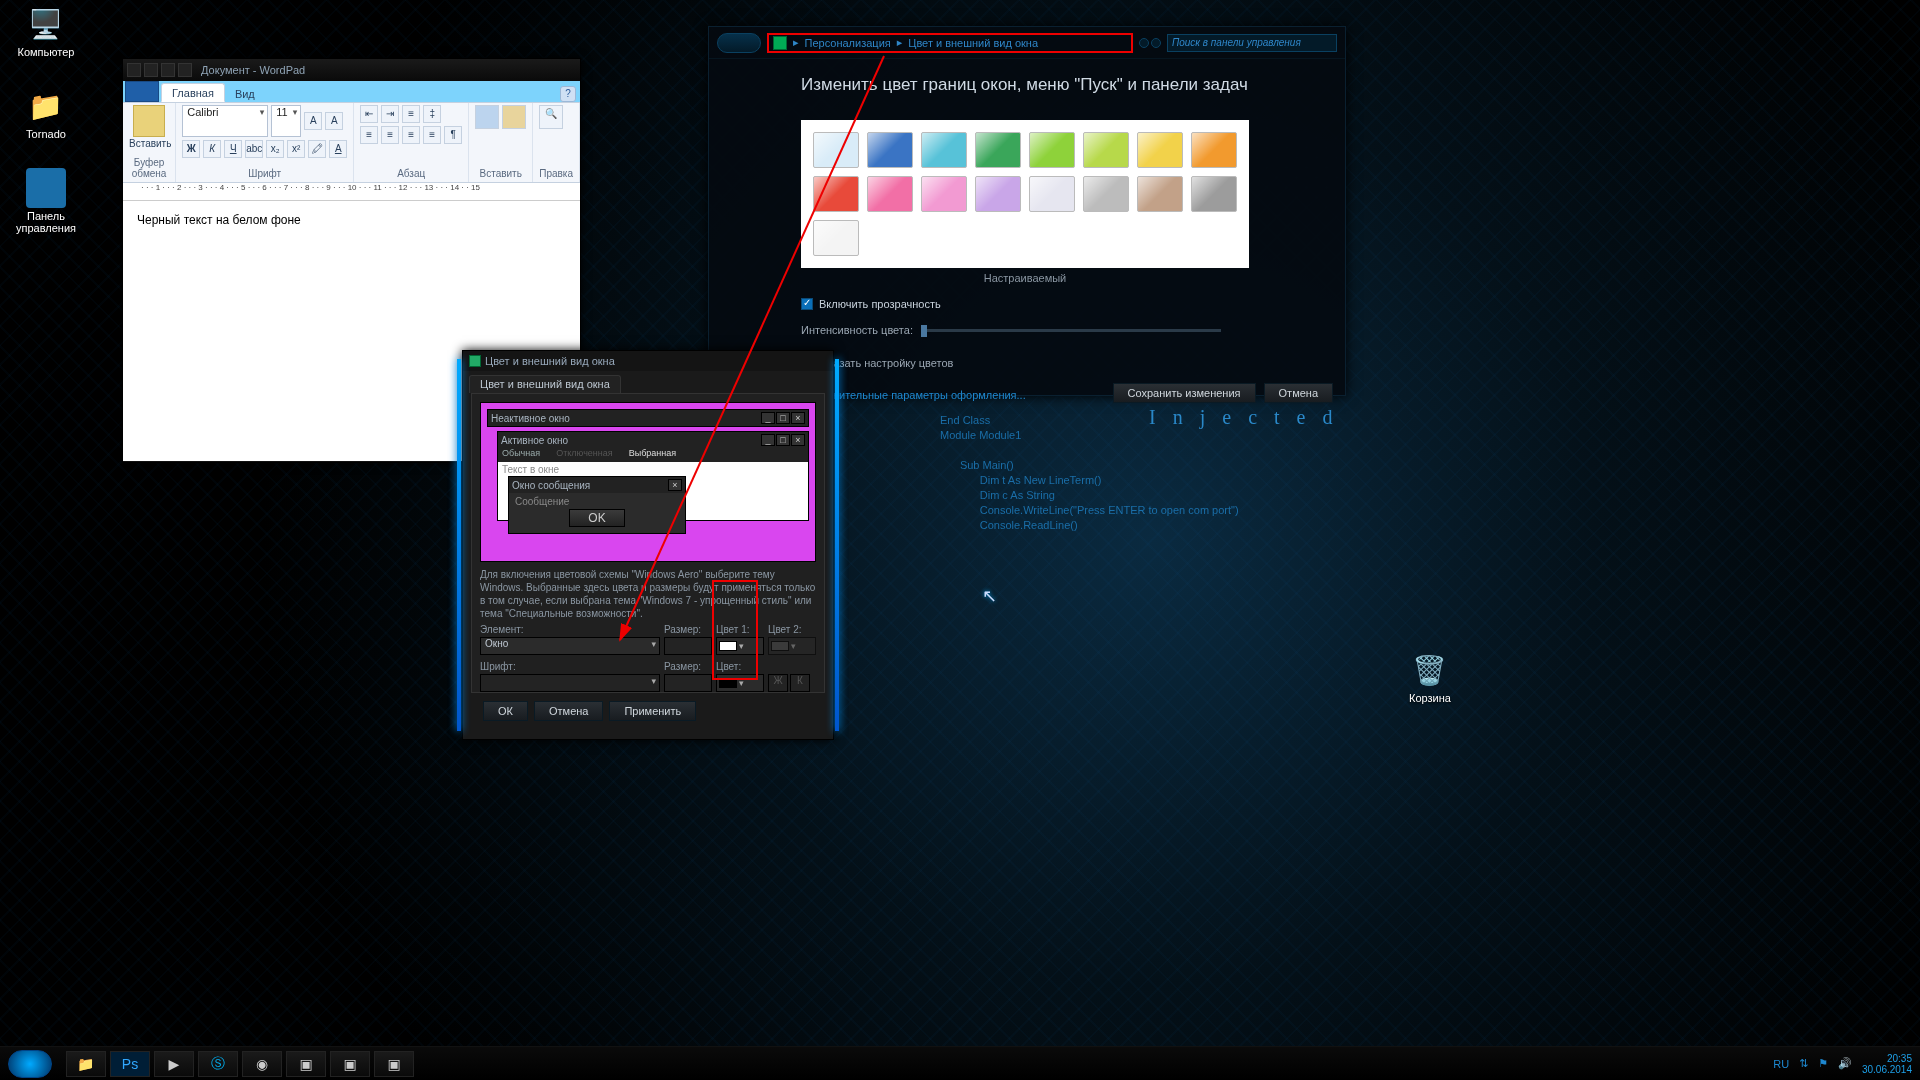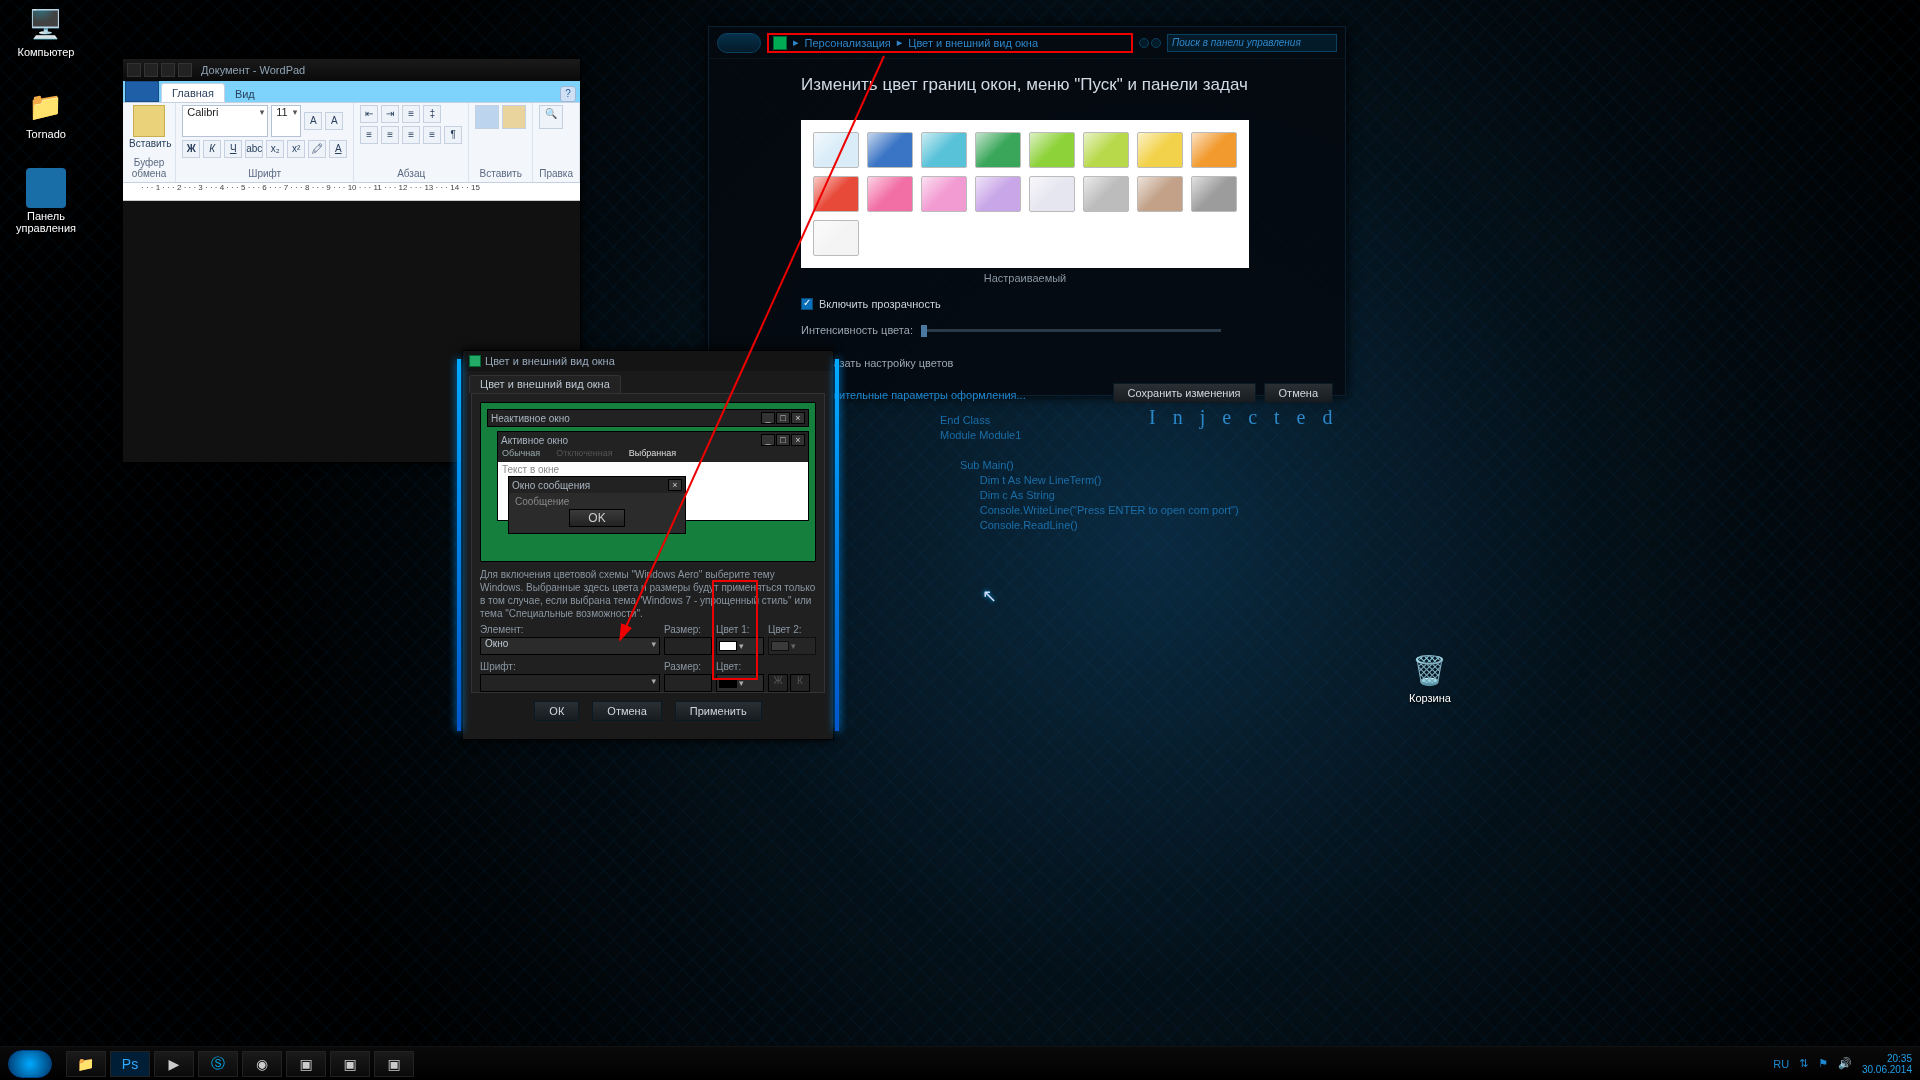--- a/index.html
+++ b/index.html
@@ -81,21 +81,21 @@
 
 
 .appdlg{ position:absolute; left:462px; top:350px; width:372px; height:390px; background:#1a1a1a; border:1px solid #000; box-shadow:0 0 10px #000;}
 .appdlg::before,.appdlg::after{ content:""; position:absolute; width:4px; top:8px; bottom:8px; background:linear-gradient(#0af,#05c); box-shadow:0 0 8px #09f;}
 .appdlg::before{ left:-6px;} .appdlg::after{ right:-6px;}
 .appdlg .titlebar{ height:20px; display:flex; align-items:center; padding:0 6px; color:#97a8ba; font-size:11px; background:#141414; gap:4px;}
 .appdlg .titlebar .ico{ width:12px; height:12px; background:#2a6; border:1px solid #063;}
 .appdlg .tabrow{ height:22px; padding:4px 6px 0; display:flex;}
 .appdlg .tab{ padding:2px 10px; border:1px solid #333; border-bottom:none; background:#222; color:#bcc6d0; font-size:11px; border-radius:3px 3px 0 0;}
 .appdlg .inner{ margin:0 8px; border:1px solid #333; background:#202020; height:300px; padding:8px; position:relative;}
-.preview{ background:#15803d; border:1px solid #000; padding:6px; height:160px; position:relative;}
+.preview{ background:#d946ef; border:1px solid #000; padding:6px; height:160px; position:relative;}
 .miniwin{ background:#2b2b2b; border:1px solid #000;}
 .miniwin .mt{ height:16px; display:flex; align-items:center; justify-content:space-between; padding:0 3px; color:#a8b4c0; font-size:10px; background:#222;}
 .mwb{ display:flex; gap:1px;}
 .mwb div{ width:14px; height:12px; background:#333; border:1px solid #000; text-align:center; font-size:9px; line-height:10px; color:#ccc;}
 .miniwin.inactive{ margin-bottom:4px;}
 .miniwin.active{ position:relative;}
 .miniwin .menub{ height:14px; background:#222; padding:0 4px; color:#9aa; font-size:9px; display:flex; gap:16px;}
 .miniwin .menub span:nth-child(2){color:#555;}
 .miniwin .client{ background:#fff; height:58px; padding:2px 4px; color:#888; font-size:10px; position:relative;}
 .msgbox{ position:absolute; left:10px; top:14px; width:178px; background:#2b2b2b; border:1px solid #000;}
@@ -105,21 +105,21 @@
 .desc{ color:#8a96a2; font-size:10px; line-height:13px; margin:6px 0 4px;}
 .fieldrow{ display:grid; grid-template-columns:180px 48px 48px 48px; gap:4px; align-items:end; margin-top:2px;}
 .fieldrow label{ color:#8a96a2; font-size:10px;}
 .fld{ height:18px; border:1px solid #000; background:#2b2b2b; color:#bfc8d2; font-size:10px; padding:0 16px 0 4px; position:relative;}
 .fld.combo::after{ content:"▾"; position:absolute; right:3px; top:1px; color:#aaa; font-size:9px;}
 .fld.dis{ background:#232323; color:#555;}
 .colbtn{ height:18px; border:1px solid #000; background:#2b2b2b; display:flex; align-items:center; padding:0 2px; gap:2px;}
 .colbtn .swc{ width:18px; height:10px; border:1px solid #000;}
 .colbtn::after{content:"▾"; color:#aaa; font-size:9px;}
 .hl1{ position:absolute; border:2px solid #e00; left:240px; top:186px; width:46px; height:100px; pointer-events:none;}
-.dlgbtns{ display:flex; gap:13px; justify-content:center; margin:8px 0 0;}
+.dlgbtns{ display:flex; gap:6px; justify-content:flex-start; margin:8px 20px 0;}
 
 
 .arrow-svg{ position:absolute; left:0; top:0; pointer-events:none;}
 
 
 .taskbar{ position:absolute; left:0; right:0; bottom:0; height:34px; background:linear-gradient(#0a0a0a,#000); border-top:1px solid #111; display:flex; align-items:center; padding:0 8px;}
 .startorb{ width:44px; height:28px; border-radius:14px; background:radial-gradient(circle,#0af,#036); border:1px solid #048; margin-right:14px;}
 .tb{ width:40px; height:26px; margin-right:4px; border:1px solid #222; background:linear-gradient(#1a1a1a,#0a0a0a); display:flex; align-items:center; justify-content:center; font-size:14px;}
 .tray{ margin-left:auto; display:flex; align-items:center; gap:10px; color:#1e88d0; font-size:10px;}
 .tray .dig{ font-family:"Segoe UI",sans-serif; color:#1ea0e8; text-align:right; line-height:11px; font-size:10px;}
@@ -235,20 +235,23 @@
       <div class="lbl">Вставить</div>
     </div>
     <div class="rgroup">
       <div class="body">
           <div class="sq" style="width:24px;height:24px;">🔍</div>
         </div>
       <div class="lbl">Правка</div>
     </div>
   </div>
   <div class="ruler">· · · 1 · · · 2 · · · 3 · · · 4 · · · 5 · · · 6 · · · 7 · · · 8 · · · 9 · · · 10 · · · 11 · · · 12 · · · 13 · · · 14 · · 15</div>
+  <div class="wp-page">
+    <span>Черный текст на белом фоне</span>
+  </div>
 </div>
 
 <div class="perso">
   <div class="perso-top">
     <div class="navpill"></div>
     <div class="crumbbar">
       <div class="ci"></div>
       <span class="sep">▸</span>
       <span>Персонализация</span>
       <span class="sep">▸</span>

